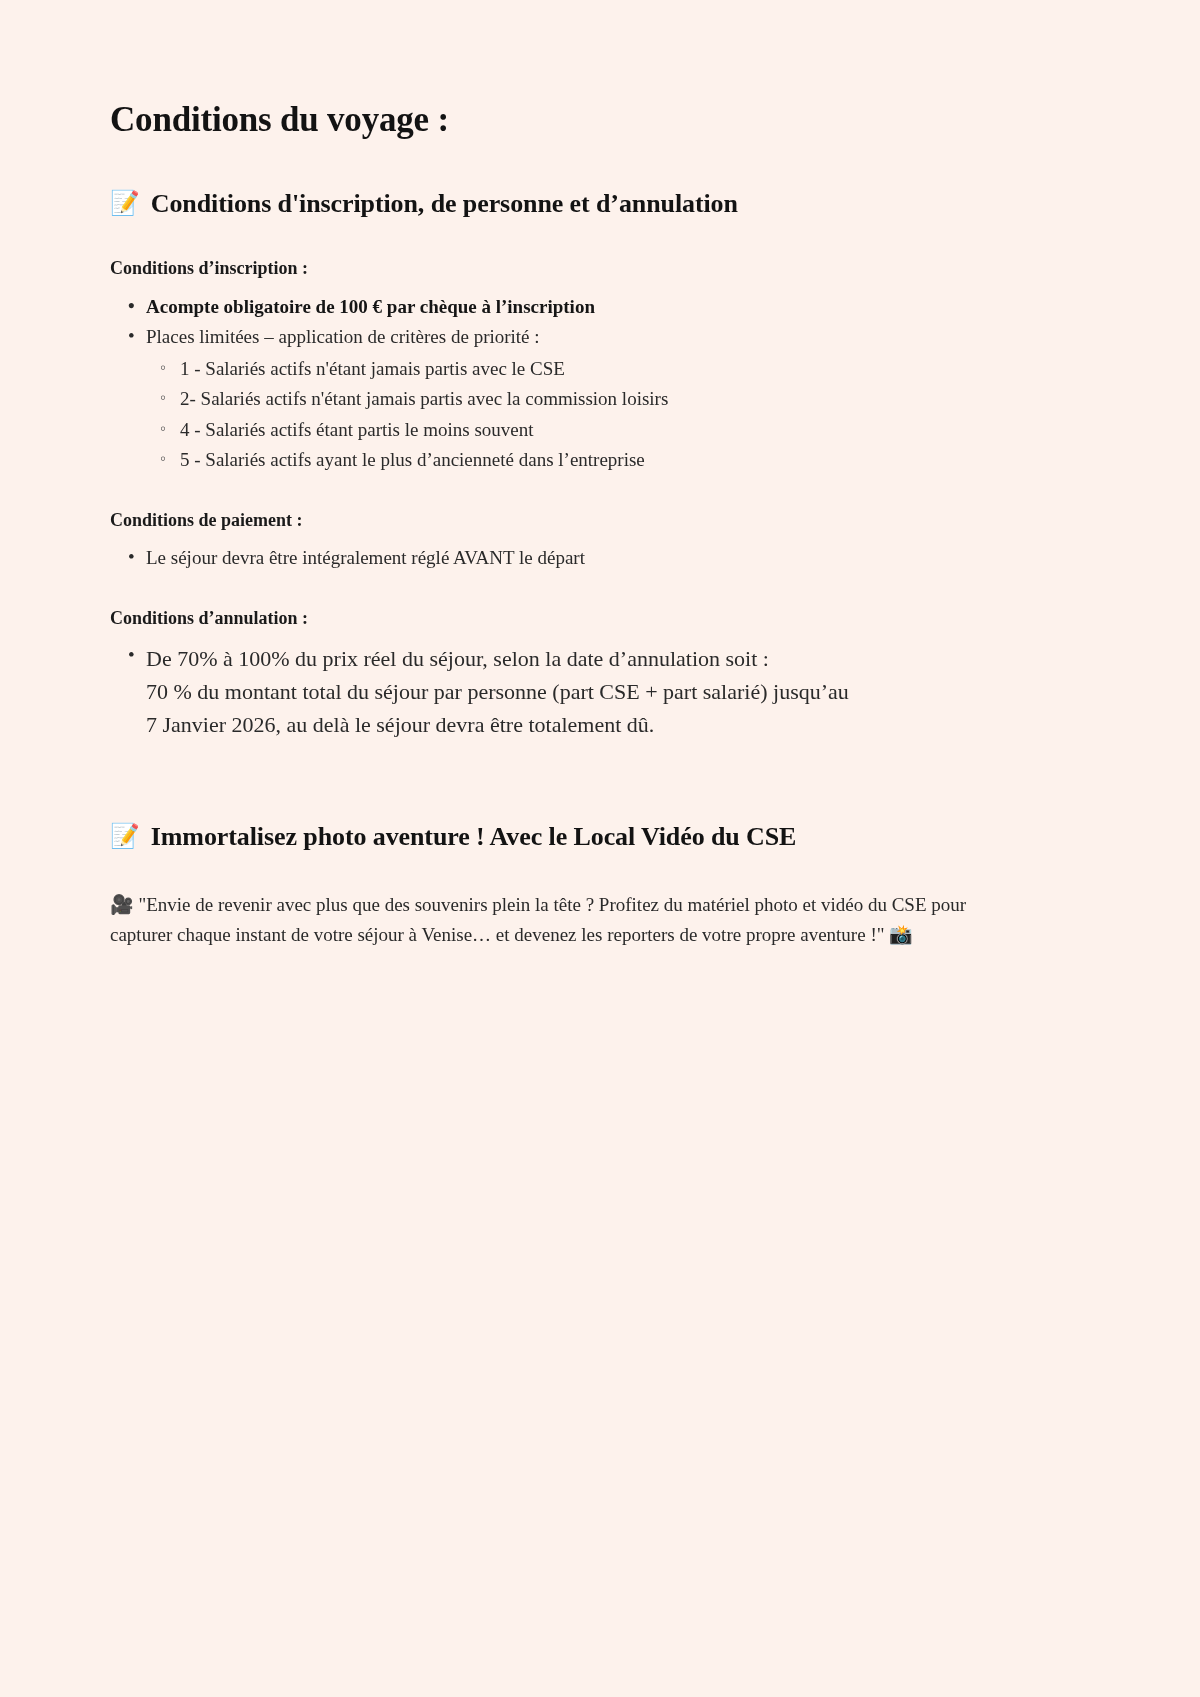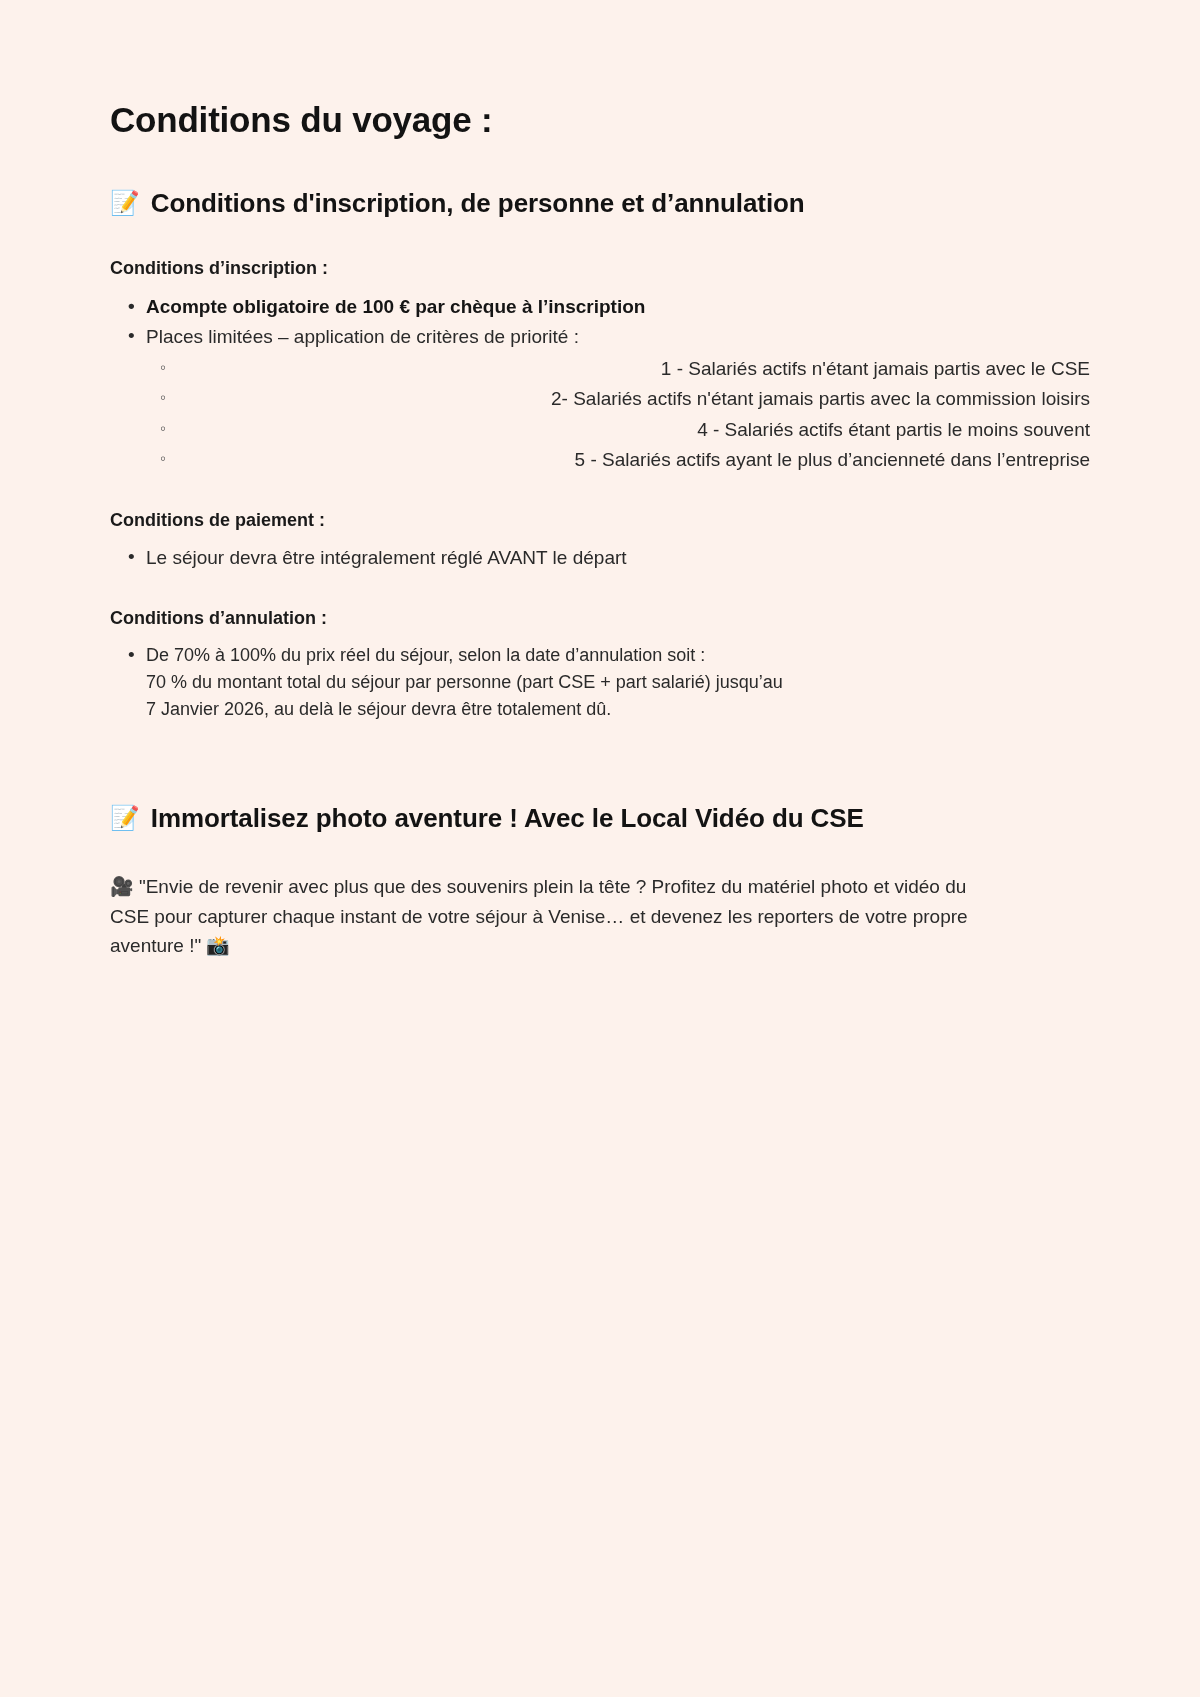--- a/index.html
+++ b/index.html
@@ -14,20 +14,21 @@
     font-family: "Liberation Sans", "DejaVu Sans", sans-serif;
     color: #1d1d1f;
     overflow: hidden;
   }
   .page {
     position: relative;
     width: 1200px;
     height: 1697px;
     box-sizing: border-box;
     padding: 100px 110px 0 110px;
+    font-family: Liberation Serif, serif;
   }
 
   
   .doc-title {
     font-size: 35px;
     font-weight: 700;
     letter-spacing: -0.2px;
     color: #131313;
     margin: 0 0 48px 0;
     line-height: 1.15;
@@ -92,34 +93,33 @@
     padding: 0;
   }
   ul.lvl2 > li {
     position: relative;
     padding-left: 34px;
     font-size: 19px;
     line-height: 1.5;
     color: #2a2a2a;
     margin-bottom: 2px;
     font-weight: 400;
-    text-align: right;
   }
   ul.lvl2 > li::before {
     content: "◦";
     position: absolute;
     left: 14px;
     top: 0px;
     font-size: 17px;
     color: #555;
   }
 
   .para-continuation {
     display: block;
-    font-size: 18px;
+    font-size: 22px;
     line-height: 1.5;
     color: #2a2a2a;
   }
 
   
   .video-section { margin-top: 80px; }
   .video-para {
     font-size: 19px;
     line-height: 1.55;
     color: #2a2a2a;

